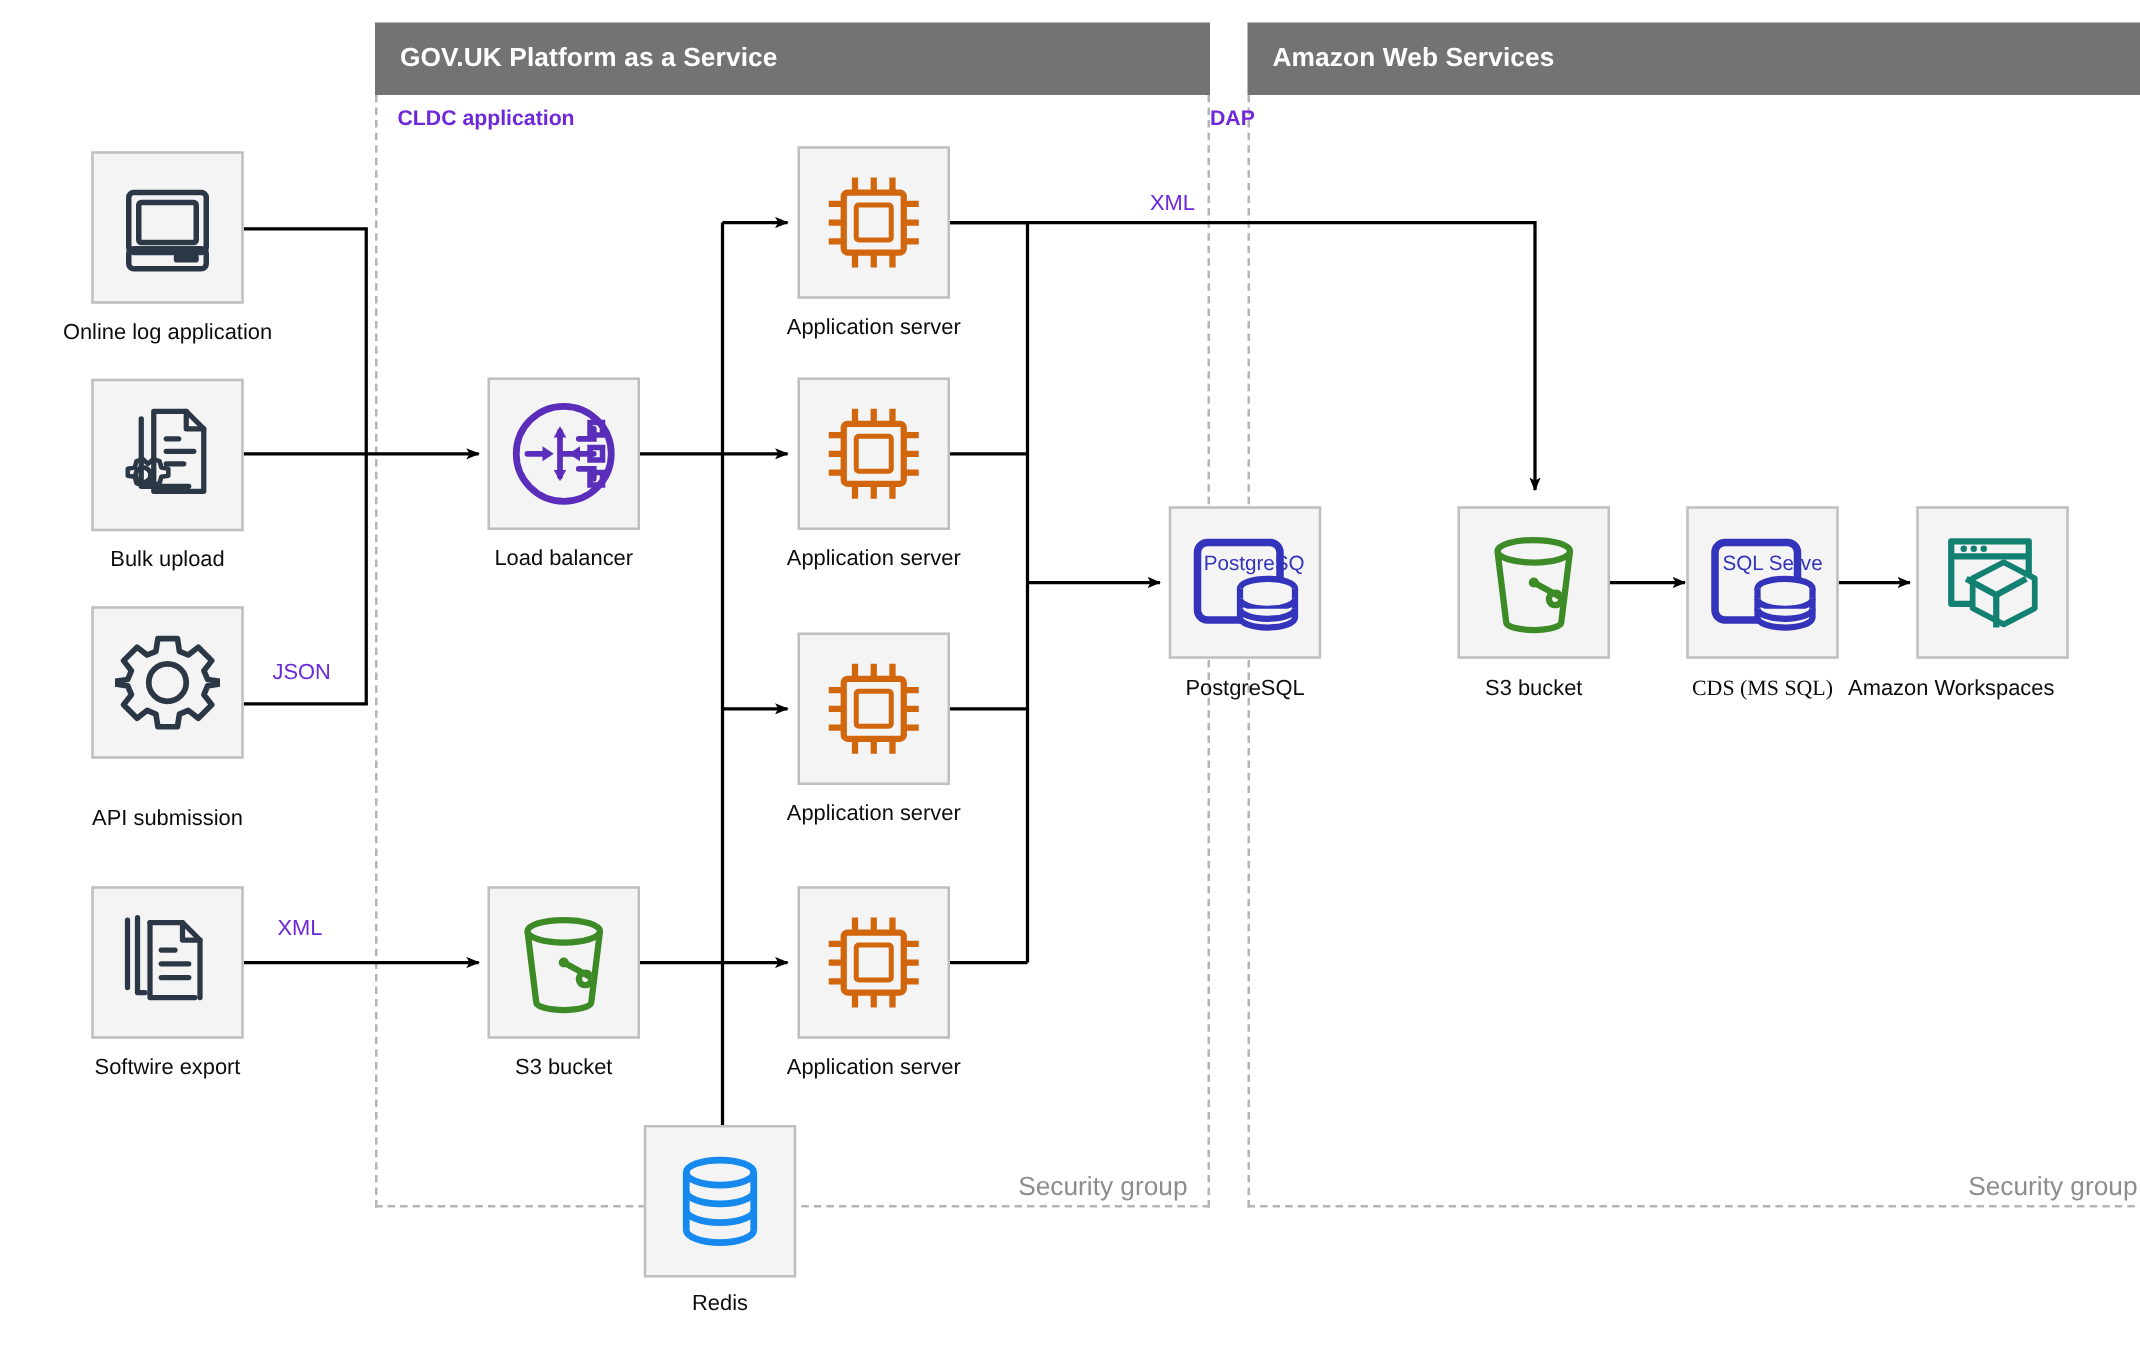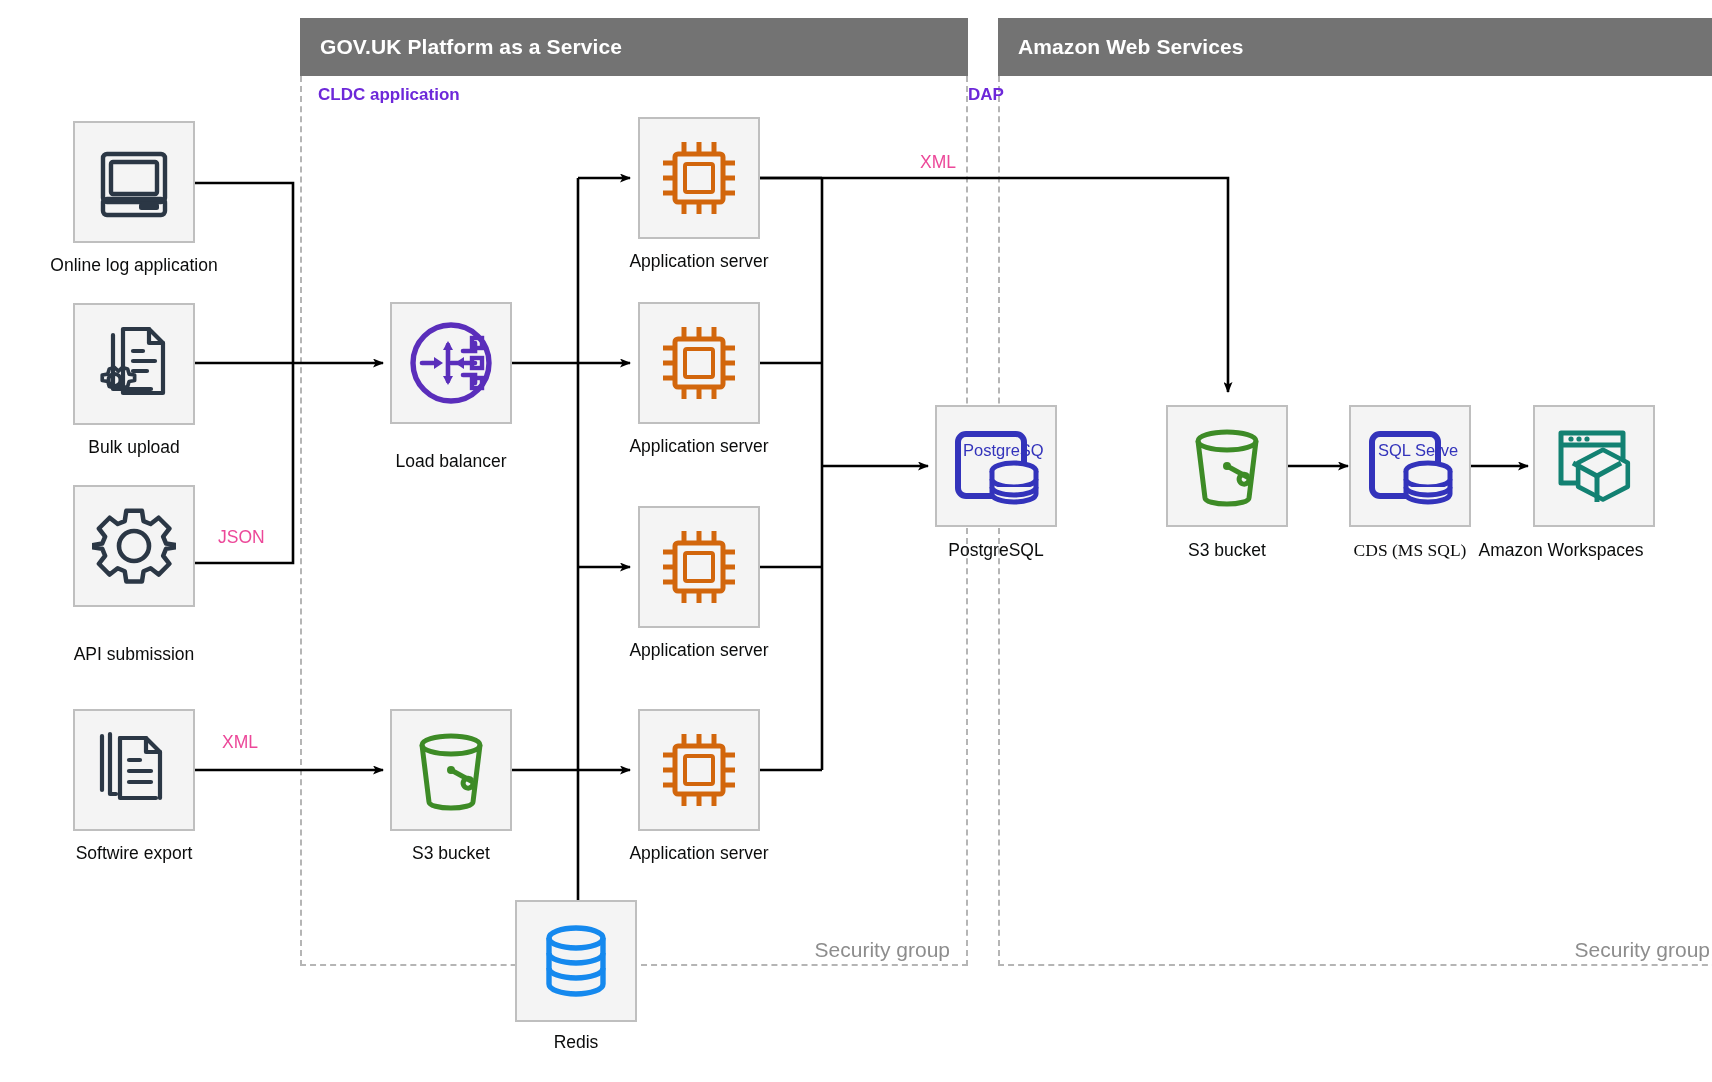--- a/index.html
+++ b/index.html
@@ -35,21 +35,21 @@
     box-sizing:border-box;display:flex;align-items:center;justify-content:center;
   }
   .tile svg{display:block;}
   .caption{
     position:absolute;font-size:17.5px;color:#0b0c0c;text-align:center;
     white-space:nowrap;
   }
 
   
   .lbl{
-    position:absolute;font-size:17.5px;color:#ec4899;white-space:nowrap;
+    position:absolute;font-size:17.5px;color:#6d28d9;white-space:nowrap;
   }
   .wires{position:absolute;left:0;top:0;width:1712px;height:1082px;
     pointer-events:none;}
 </style>
 </head>
 <body>
 
 <div class="canvas">
 
   <div class="group-header" style="left:300px;top:18px;width:668px;height:58px;">
@@ -195,21 +195,21 @@
           <path d="M43,24 L38,33 L48,33 Z"></path>
           <path d="M43,68 L38,59 L48,59 Z"></path>
         </g>
         <g fill="none" stroke="#5a2ebb" stroke-width="4.4">
           <rect x="67" y="21" width="10" height="10"></rect>
           <rect x="67" y="41" width="10" height="10"></rect>
           <rect x="67" y="61" width="10" height="10"></rect>
         </g>
       </svg>
     </div>
-    <div class="caption" style="left:341px;top:436px;width:220px;margin-top:15px;">Load balancer</div>
+    <div class="caption" style="left:341px;top:436px;width:220px;">Load balancer</div>
   </div>
 
   <div class="node">
     <div class="tile" style="left:638px;top:117px;width:122px;height:122px;">
       <svg width="88" height="88" viewBox="0 0 88 88">
         <rect x="20" y="20" width="48" height="48" rx="3" fill="none" stroke="#d2660c" stroke-width="5"></rect>
         <rect x="30" y="30" width="28" height="28" rx="2" fill="none" stroke="#d2660c" stroke-width="4"></rect>
         <g stroke="#d2660c" stroke-width="5" stroke-linecap="butt">
           <path d="M29,20 L29,8"></path>
             <path d="M44,20 L44,8"></path>

